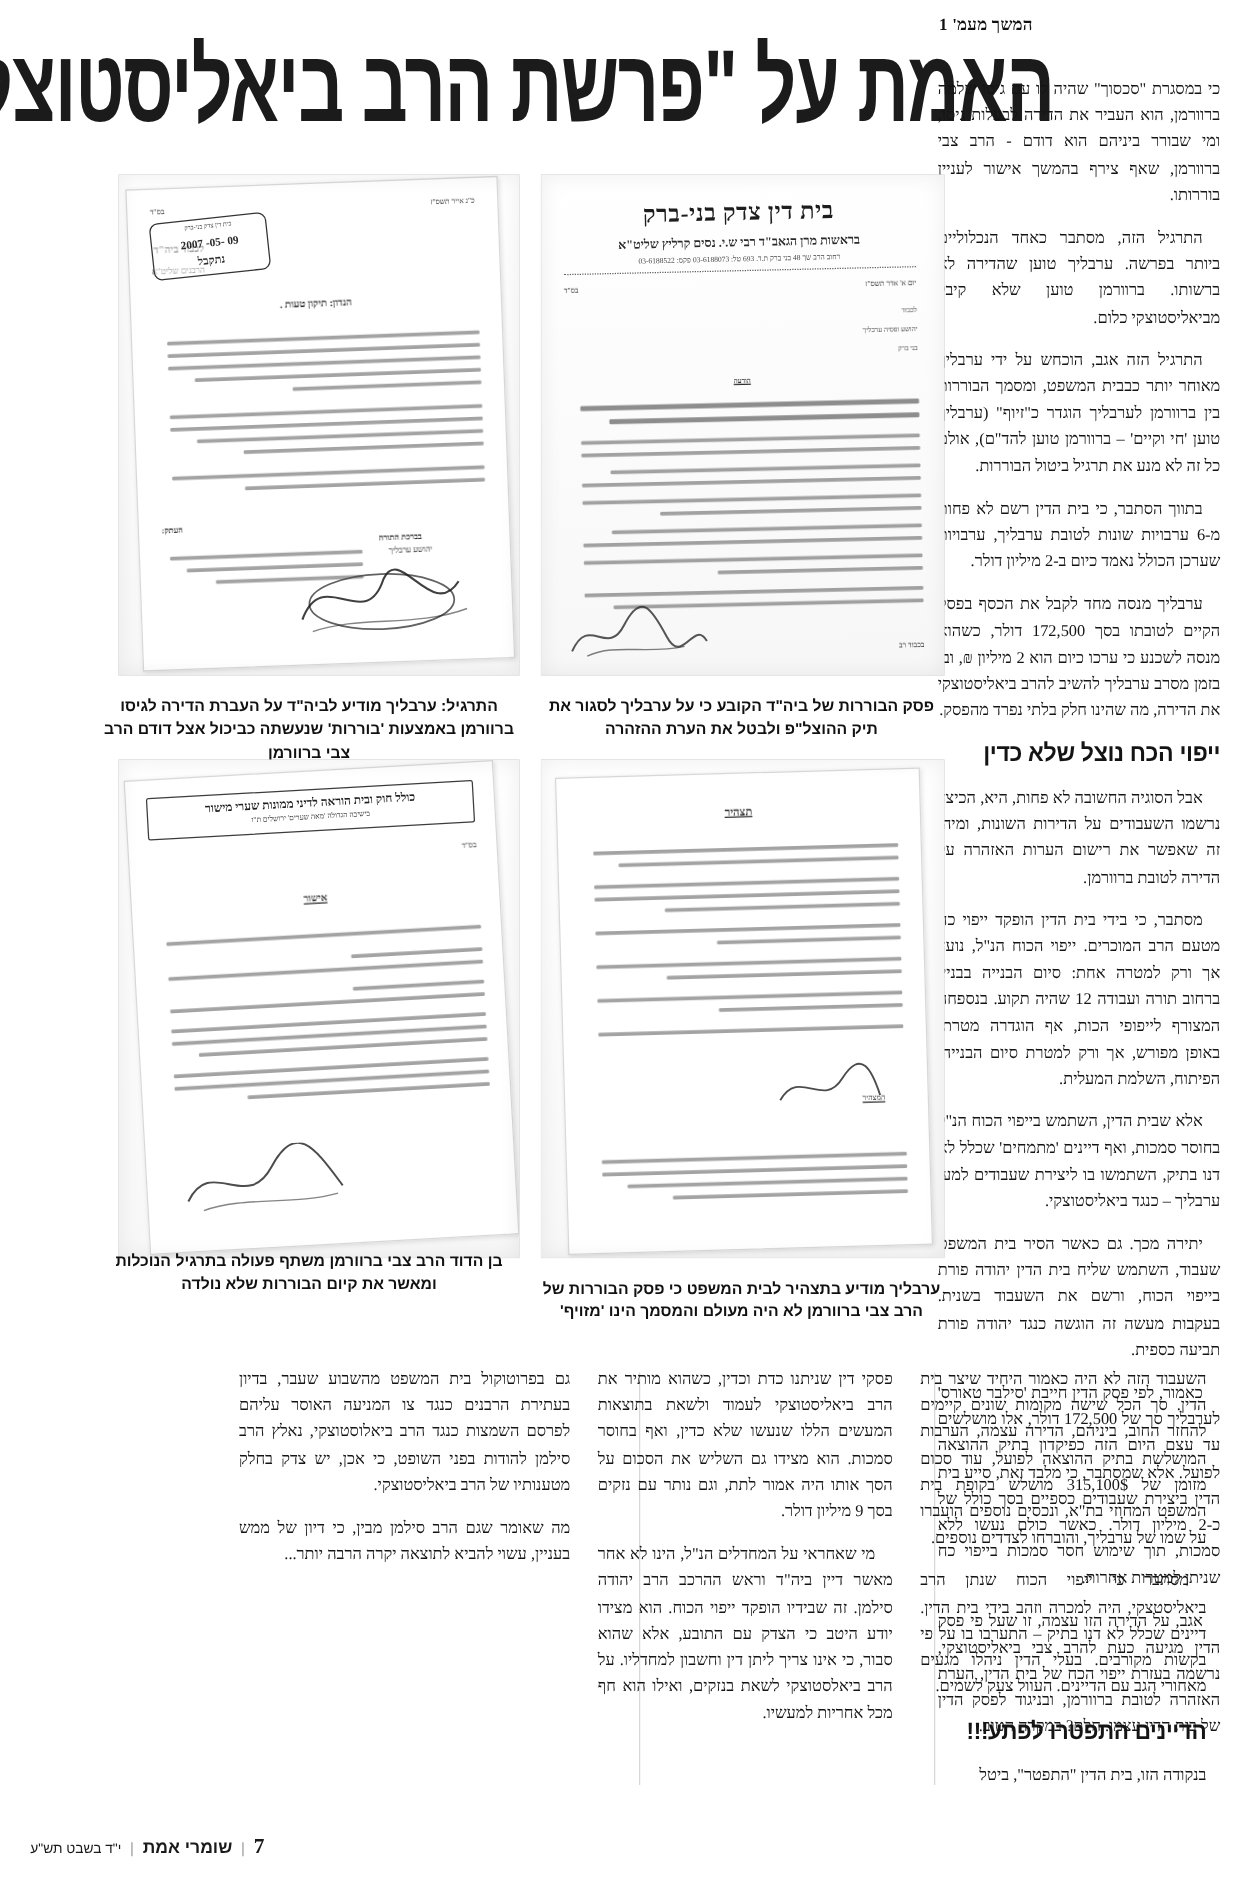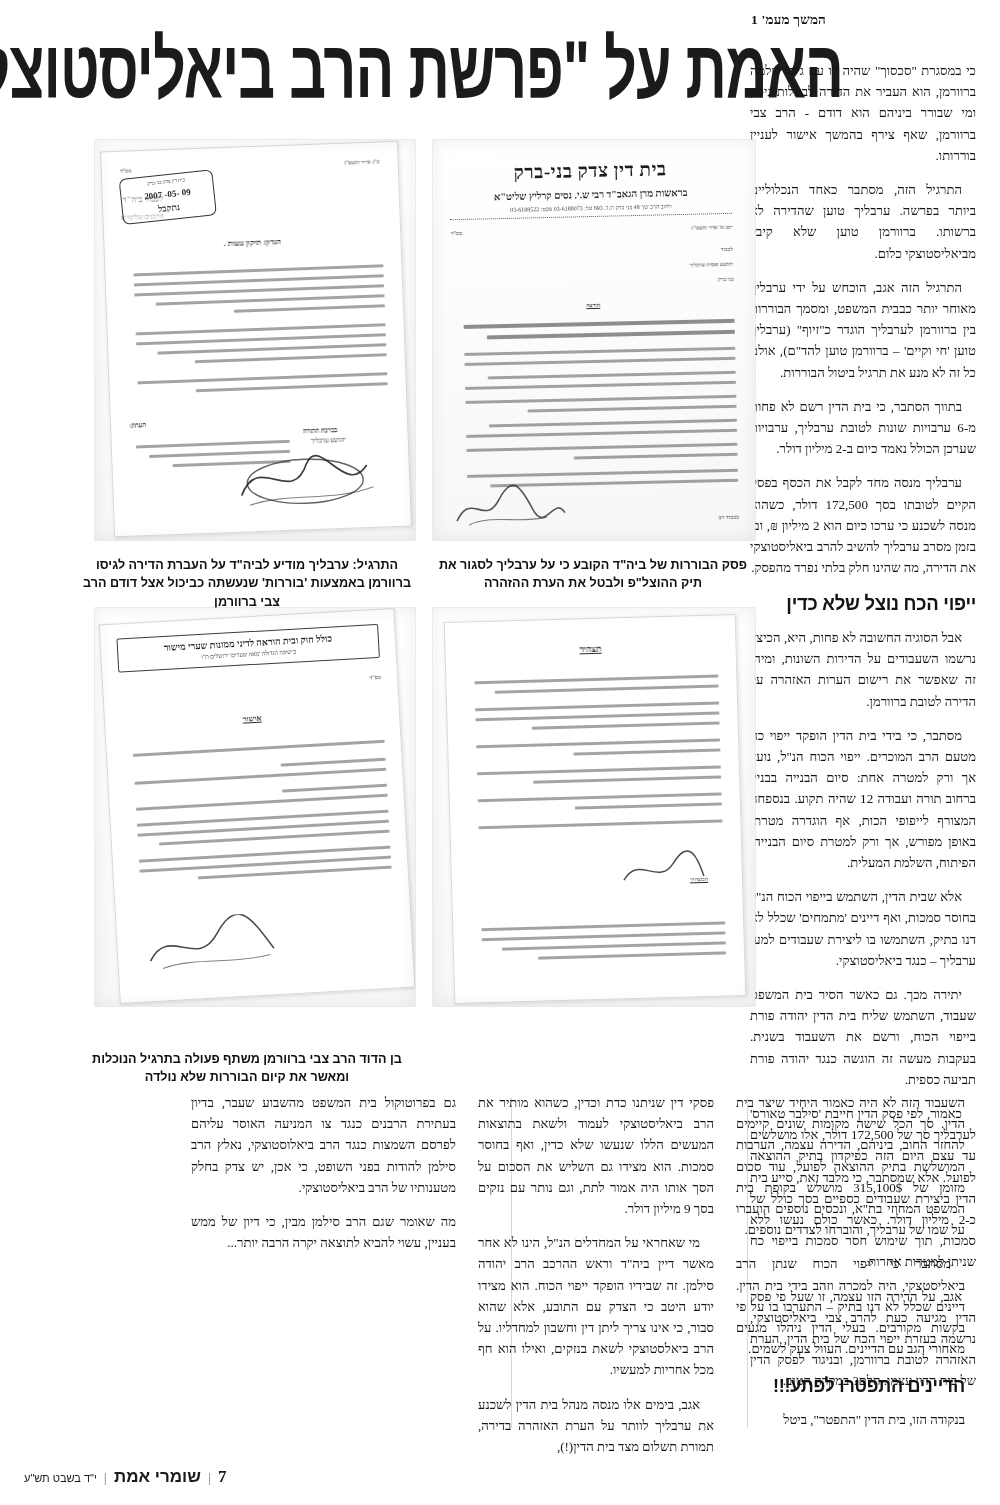--- a/index.html
+++ b/index.html
@@ -236,21 +236,21 @@
     direction: rtl;
     display: flex;
     align-items: baseline;
     gap: 7px;
     font-family: "Liberation Sans", "DejaVu Sans", sans-serif;
     font-size: 12px;
     color: #1a1a1a;
   }
   .footer .date { font-weight: 400; font-size: 11px; }
   .footer .bar { color: #9a9a9a; }
-  .footer .mag { font-weight: 700; font-size: 17px; }
+  .footer .mag { font-weight: 700; font-size: 14px; }
   .footer .pg { font-weight: 700; font-size: 17px; font-family: "Liberation Serif", serif; }
 </style>
 </head>
 <body>
 
 <div class="page">
 
   <div class="kicker">המשך מעמ' 1</div>
 
   <div class="headline">
@@ -469,38 +469,38 @@
 
         <svg class="signature" style="left:24px; bottom:26px; width:140px; height:56px;" viewBox="0 0 140 56">
           <path d="M8 42 C 28 6, 54 54, 76 18 S 112 6, 132 36" fill="none" stroke="#1f1f1f" stroke-width="1.6" opacity=".8"></path>
           <path d="M20 50 C 52 40, 92 50, 128 42" fill="none" stroke="#1f1f1f" stroke-width="1.1" opacity=".55"></path>
         </svg>
       </div>
     </div>
     <div class="edge-shadow"></div>
   </div>
 
-  <div class="caption" style="top:1050px; right:588px; width:330px;">בן הדוד הרב צבי ברוורמן משתף פעולה בתרגיל הנוכלות ומאשר את קיום הבוררות שלא נולדה</div>
+  <div class="caption" style="top:1022px; right:248px; width:318px;">ערבליך מודיע בתצהיר לבית המשפט כי פסק הבוררות של הרב צבי ברוורמן לא היה מעולם והמסמך הינו 'מזויף'</div>
+  <div class="caption" style="top:1000px; right:588px; width:330px;">בן הדוד הרב צבי ברוורמן משתף פעולה בתרגיל הנוכלות ומאשר את קיום הבוררות שלא נולדה</div>
 
   <div class="col-rule" style="right:252px;"></div>
   <div class="col-rule" style="right:488px;"></div>
 
   <div class="bottom">
 
     <div class="bcol c1">
       <p class="no-indent">השעבוד הזה לא היה כאמור היחיד שיצר בית הדין. סך הכל שישה מקומות שונים קיימים להחזר החוב, ביניהם, הדירה עצמה, הערבות המושלשת בתיק ההוצאה לפועל, עוד סכום מזומן של 315,100$ מושלש בקופת בית המשפט המחוזי בת"א, ונכסים נוספים הועברו על שמו של ערבליך, והוברחו לצדדים נוספים.</p>
       <p>מסתבר כי ייפוי הכוח שנתן הרב ביאליסטצקי, היה למכרה וזהב בידי בית הדין. דיינים שכלל לא דנו בתיק – התערבו בו על פי בקשות מקורבים. בעלי הדין ניהלו מגעים מאחורי הגב עם הדיינים. העוול צעק לשמים.</p>
       <div class="subhead" style="font-size:19px; margin:16px 0 12px 0;">הדיינים התפטרו לפתע!!!</div>
       <p class="no-indent">בנקודה הזו, בית הדין "התפטר", ביטל</p>
     </div>
 
     <div class="bcol c2">
       <p class="no-indent">פסקי דין שניתנו כדת וכדין, כשהוא מותיר את הרב ביאליסטוצקי לעמוד ולשאת בתוצאות המעשים הללו שנעשו שלא כדין, ואף בחוסר סמכות. הוא מצידו גם השליש את הסכום על הסך אותו היה אמור לתת, וגם נותר עם נזקים בסך 9 מיליון דולר.</p>
       <p>מי שאחראי על המחדלים הנ"ל, הינו לא אחר מאשר דיין ביה"ד וראש ההרכב הרב יהודה סילמן. זה שבידיו הופקד ייפוי הכוח. הוא מצידו יודע היטב כי הצדק עם התובע, אלא שהוא סבור, כי אינו צריך ליתן דין וחשבון למחדליו. על הרב ביאלסטוצקי לשאת בנזקים, ואילו הוא חף מכל אחריות למעשיו.</p>
-      <p>אגב, בימים אלו מנסה מנהל בית הדין לשכנע את ערבליך לוותר על הערת האזהרה בדירה, תמורת תשלום מצד בית הדין(!),</p>
     </div>
 
     <div class="bcol c3">
       <p class="no-indent">גם בפרוטוקול בית המשפט מהשבוע שעבר, בדיון בעתירת הרבנים כנגד צו המניעה האוסר עליהם לפרסם השמצות כנגד הרב ביאלוסטוצקי, נאלץ הרב סילמן להודות בפני השופט, כי אכן, יש צדק בחלק מטענותיו של הרב ביאליסטוצקי.</p>
       <p class="no-indent">מה שאומר שגם הרב סילמן מבין, כי דיון של ממש בעניין, עשוי להביא לתוצאה יקרה הרבה יותר...</p>
     </div>
 
   </div>
 
   <div class="footer">

